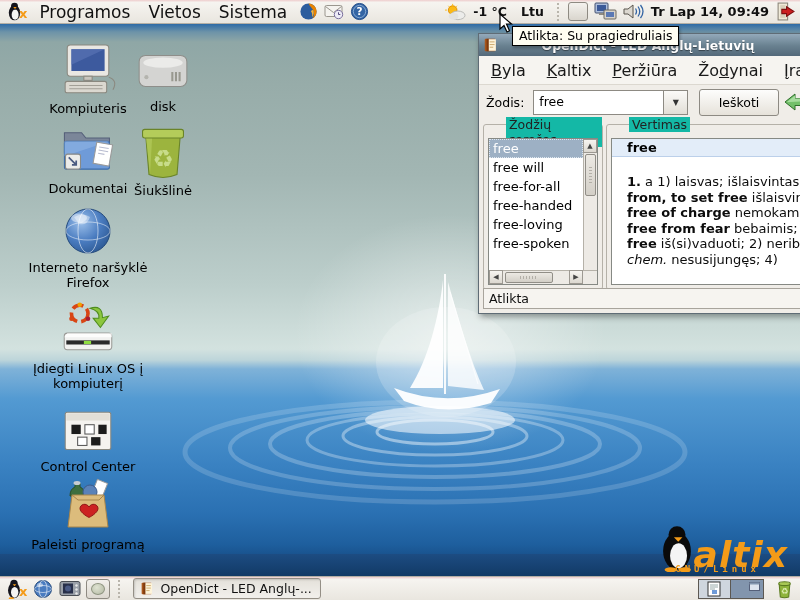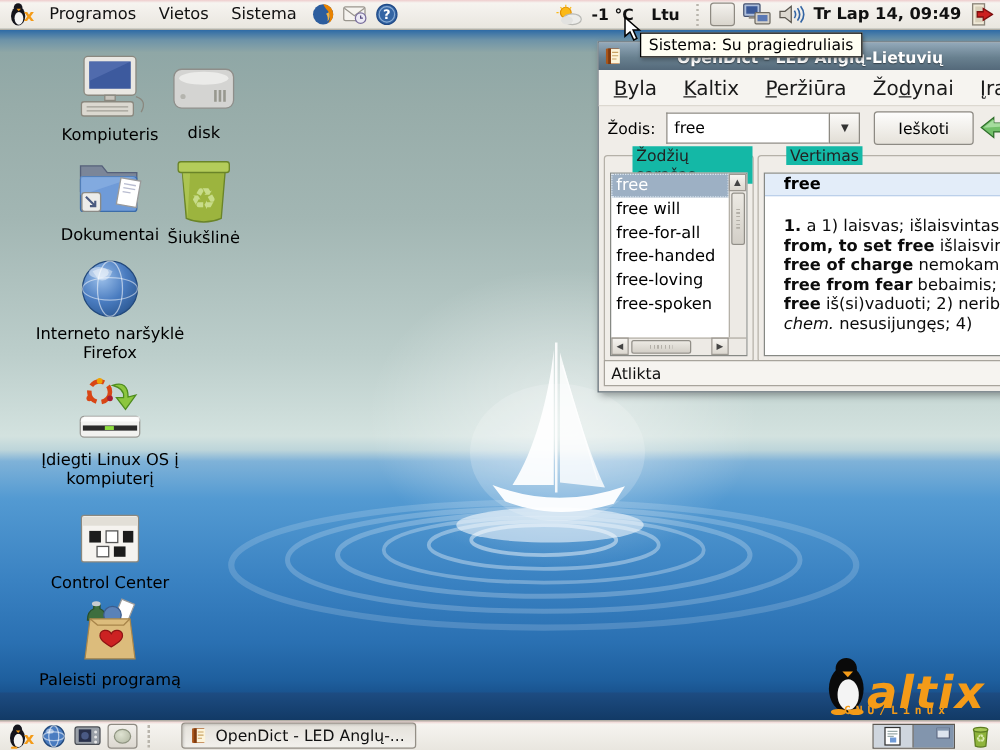--- a/index.html
+++ b/index.html
@@ -5,21 +5,21 @@
   * { margin:0; padding:0; box-sizing:border-box; }
   html,body { width:800px; height:600px; }
   body { position:relative; overflow:hidden; font-family:"DejaVu Sans","Liberation Sans",sans-serif; font-size:13px; background:#9db2b0; }
 
   
   .panel { position:absolute; left:0; right:0; height:24px; background:linear-gradient(#fcfbf9,#ecc 0%, #f6f4f0 10%, #e9e6df 100%); z-index:20; display:flex; align-items:center; }
   .panel.top { top:0; border-bottom:1px solid #b3afa5; }
   .panel.bottom { bottom:0; border-top:1px solid #b3afa5; }
   .pgroup { display:flex; align-items:center; height:100%; }
   .spacer { flex:1; }
-  .pmenu { padding:0 9px; font-size:13px; color:#111; height:100%; display:flex; align-items:center; cursor:default; }
+  .pmenu { padding:0 9px; font-size:17px; color:#111; height:100%; display:flex; align-items:center; cursor:default; }
   .picon { margin:0 3px; display:flex; align-items:center; }
   .ptext { font-size:12.5px; color:#111; margin:0 4px; white-space:nowrap; }
   .handle { width:9px; height:18px; margin:0 2px; background:repeating-linear-gradient(180deg,#b9b5ac 0 2px,transparent 2px 4px); background-size:2px 100%; background-position:center; background-repeat:no-repeat; }
   .graybtn { width:20px; height:19px; border:1px solid #8e8a82; border-radius:3px; background:linear-gradient(#f4f2ee,#d9d5cd); margin:0 3px; }
   .bx { color:#f49b18; font-weight:bold; font-size:13px; margin-left:-3px; }
 
   
   #desktop { position:absolute; top:24px; left:0; width:800px; height:552px; overflow:hidden;
     background:linear-gradient(180deg,#2e6ba6 0px,#6d93a8 8px,#8fa7a6 18px,#97aca9 60px,#a2b6b3 150px,#bccecb 260px,#d3e2df 325px,#bdd5da 336px,#7fb2d8 345px,#539ad2 375px,#3a82c2 440px,#2a70b2 490px,#1e5f9e 520px,#174e88 535px); }
   #skyglow { position:absolute; left:280px; top:180px; width:340px; height:260px; background:radial-gradient(ellipse at center, rgba(255,255,255,.5), rgba(255,255,255,0) 65%); }
@@ -67,21 +67,21 @@
   .defline .i { font-style:italic; }
   #statusbar { position:absolute; left:4px; right:4px; bottom:4px; height:21px; background:#f6f4f0; border:1px solid #a8a49c; font-size:12.5px; padding:2px 5px; color:#111; }
 
   
   #tooltip { position:absolute; left:512px; top:26px; z-index:30; background:#fffef2; border:1px solid #000; padding:1px 6px 2px; font-size:12.5px; color:#000; white-space:nowrap; box-shadow:1px 2px 3px rgba(0,0,0,.3); }
   #cursor { position:absolute; left:499px; top:13px; z-index:40; }
 
   
   #showdesk { width:24px; height:20px; border:1px solid #8e8a82; border-radius:3px; background:linear-gradient(#f2f0ec,#dcd8d0); display:flex; align-items:center; justify-content:center; margin:0 2px; }
   #showdesk .stone { width:14px; height:12px; border-radius:50%; background:radial-gradient(circle at 40% 35%, #dfe3d2,#b2b8a2); border:1px solid #8e9480; }
-  #taskbtn { display:flex; align-items:center; gap:5px; width:188px; height:21px; border:1px solid #948f86; border-radius:3px; background:linear-gradient(#e4e1da,#f2f0ec); box-shadow:inset 1px 1px 2px rgba(0,0,0,.15); padding:0 6px; margin-left:20px; }
+  #taskbtn { display:flex; align-items:center; gap:5px; width:188px; height:21px; border:1px solid #948f86; border-radius:3px; background:linear-gradient(#e4e1da,#f2f0ec); box-shadow:inset 1px 1px 2px rgba(0,0,0,.15); padding:0 6px; margin-left:8px; }
   #taskbtn span { font-size:12.5px; color:#111; white-space:nowrap; overflow:hidden; }
   #pager { display:flex; border:1px solid #5c5852; height:20px; margin-right:8px; }
   .ws { width:32px; height:18px; position:relative; }
   .ws1 { background:#cfd6de; border-right:1px solid #5c5852; }
   .ws2 { background:#8295ad; }
   .miniwin { position:absolute; }
 
   svg { display:block; }
 </style>
 </head>
@@ -381,21 +381,21 @@
         <div class="defline"><span class="b">free from fear</span><span> bebaimis; t</span></div>
         <div class="defline"><span class="b">free</span><span> iš(si)vaduoti; 2) neribo</span></div>
         <div class="defline"><span class="i">chem.</span><span> nesusijungęs; 4)</span></div>
       </div>
     </div>
   </div>
 
   <div id="statusbar">Atlikta</div>
 </div>
 
-<div id="tooltip">Sistema: Su pragiedruliais</div>
+<div id="tooltip">Atlikta: Su pragiedruliais</div>
 <div id="cursor">
   <svg width="15" height="21" viewBox="0 0 15 21">
     <polygon points="1,1 1,16 5,12.5 8,19 10.5,17.8 7.5,11 12.5,11" fill="#ffffff" stroke="#000000" stroke-width="1.2"></polygon>
   </svg>
 </div>
 
 <div class="panel bottom">
   <div class="pgroup" style="padding-left:3px;">
     <span class="picon" style="display:flex;align-items:flex-end;">
       <svg width="16" height="20" viewBox="0 0 22 30">

